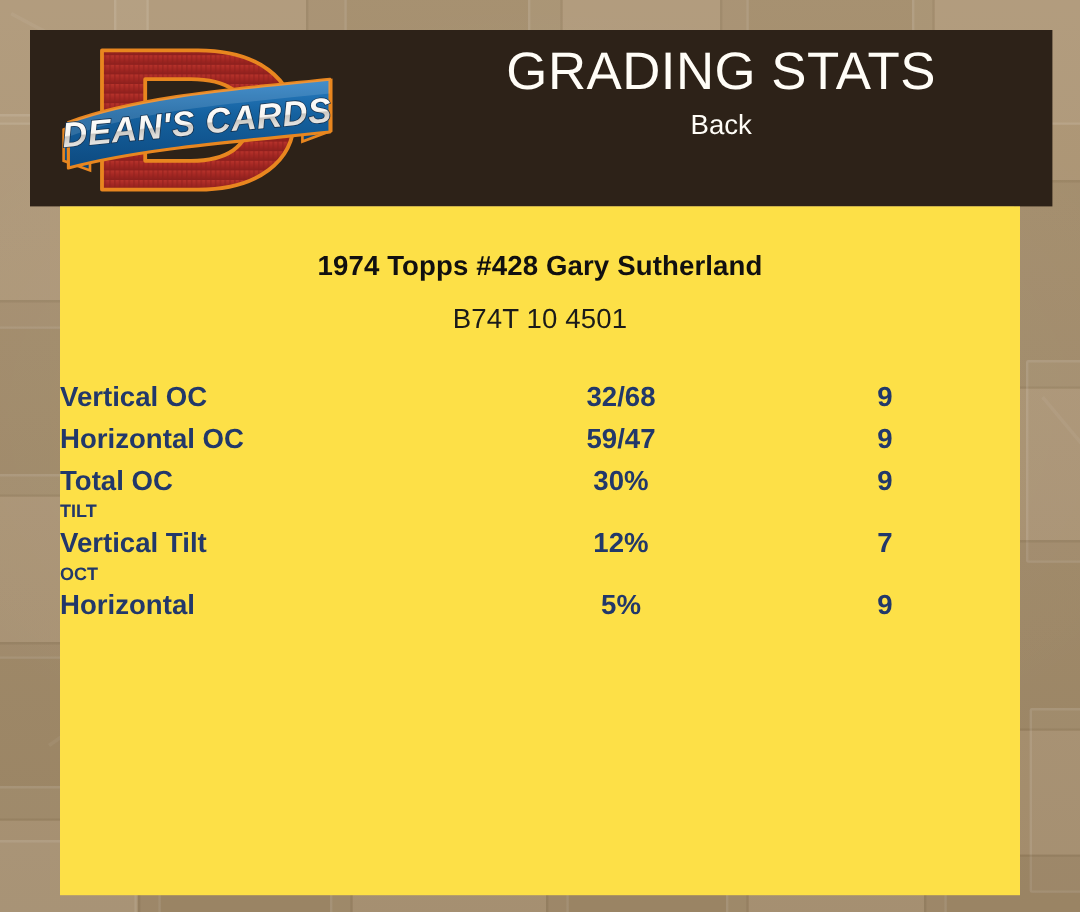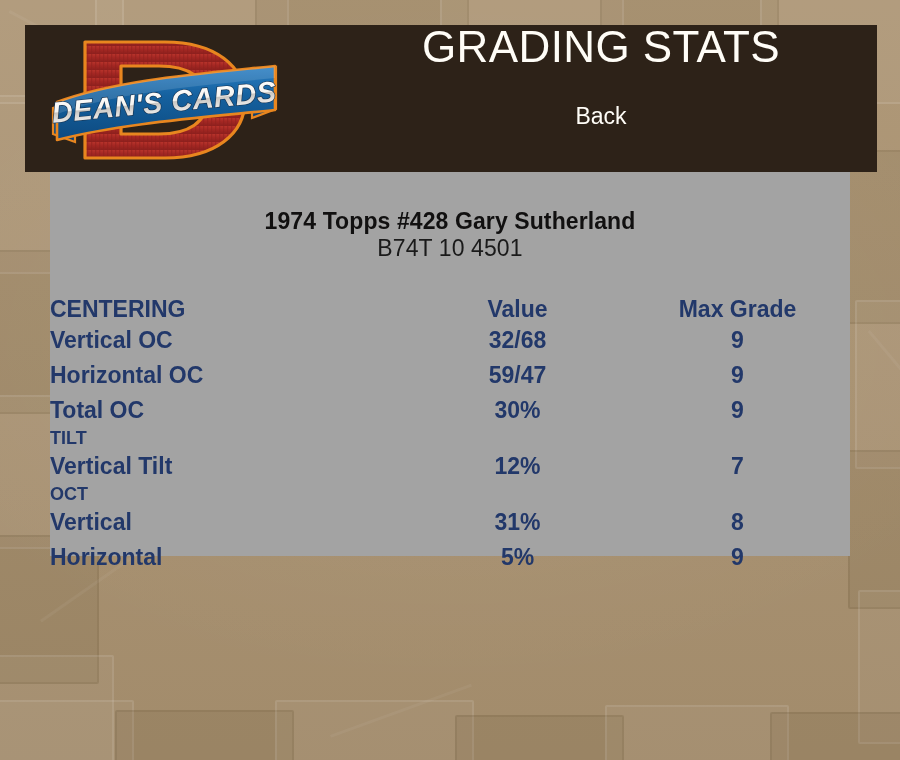--- a/index.html
+++ b/index.html
@@ -23,59 +23,59 @@
         linear-gradient(180deg, rgba(255,255,255,.05) 0%, rgba(0,0,0,.05) 100%);}
 
   
   #header{
     position:absolute;left:25px;top:25px;width:852px;height:147px;
     background:#2d2218;
   }
   #logo{position:absolute;left:22px;top:5px;width:255px;height:140px;}
   #titlewrap{
     position:absolute;left:300px;top:0;right:0;height:106px;
-    display:flex;flex-direction:column;align-items:center;justify-content:space-between;
+    display:flex;flex-direction:column;align-items:center;justify-content:center;
   }
   #maintitle{
     color:#fffdf7;font-size:44px;line-height:1.02;letter-spacing:.4px;
     font-weight:400;white-space:nowrap;
   }
   #subtitle{
     color:#fffdf7;font-size:23px;line-height:1.25;margin-top:7px;
     font-weight:400;white-space:nowrap;
   }
 
   
   #panel{
-    position:absolute;left:50px;top:172px;width:800px;height:384px;
-    background:#a3a3a3;
+    position:absolute;left:50px;top:172px;width:800px;height:574px;
+    background:#fde047;
   }
   #cardtitle{
     text-align:center;color:#111010;font-size:23px;font-weight:bold;
     margin-top:36px;letter-spacing:.1px;
   }
   #serial{
     text-align:center;color:#1a1a1a;font-size:23px;font-weight:400;
-    margin-top:0;letter-spacing:.1px;
+    margin-top:17px;letter-spacing:.1px;
   }
 
   
   #stats{
     margin:34px 0 0 0;width:100%;border-collapse:collapse;
     color:#22386a;
   }
   #stats th,#stats td{padding:0;border:0;}
   #stats .c-label{width:360px;text-align:left;}
   #stats .c-value{width:215px;text-align:center;}
   #stats .c-grade{width:225px;text-align:center;}
 
   .hdr td,.hdr th{font-size:23px;font-weight:bold;padding-bottom:4px;}
   .hdr .c-label{padding-left:105px;}
 
-  .sect td{font-size:18px;font-weight:bold;padding-top:6px;padding-bottom:1px;}
+  .sect td{font-size:15px;font-weight:bold;padding-top:6px;padding-bottom:1px;}
   .sect .c-label{padding-left:105px;}
 
   .row td{font-size:23px;font-weight:700;line-height:1.52;}
   .row .c-label{padding-left:152px;}
 </style>
 </head>
 <body>
 
 <div id="bg">
   <div class="tile" style="left:-30px;top:-20px;width:150px;height:120px;"></div>
@@ -167,25 +167,20 @@
 </div>
 
 <div id="panel">
 
   <div id="cardtitle">1974 Topps #428 Gary Sutherland</div>
   <div id="serial">B74T 10 4501</div>
 
   <table id="stats">
     <tbody id="stats-body">
 
-    <tr class="hdr">
-          <th class="c-label">CENTERING</th>
-          <th class="c-value">Value</th>
-          <th class="c-grade">Max Grade</th>
-        </tr>
         <tr class="row">
           <td class="c-label">Vertical OC</td>
           <td class="c-value">32/68</td>
           <td class="c-grade">9</td>
         </tr>
         <tr class="row">
           <td class="c-label">Horizontal OC</td>
           <td class="c-value">59/47</td>
           <td class="c-grade">9</td>
         </tr>
@@ -203,24 +198,19 @@
           <td class="c-label">Vertical Tilt</td>
           <td class="c-value">12%</td>
           <td class="c-grade">7</td>
         </tr>
         <tr class="sect">
           <td class="c-label">OCT</td>
           <td class="c-value"></td>
           <td class="c-grade"></td>
         </tr>
         <tr class="row">
-          <td class="c-label">Vertical</td>
-          <td class="c-value">31%</td>
-          <td class="c-grade">8</td>
-        </tr>
-        <tr class="row">
           <td class="c-label">Horizontal</td>
           <td class="c-value">5%</td>
           <td class="c-grade">9</td>
         </tr>
       </tbody>
   </table>
 </div>
 
 </body></html>

